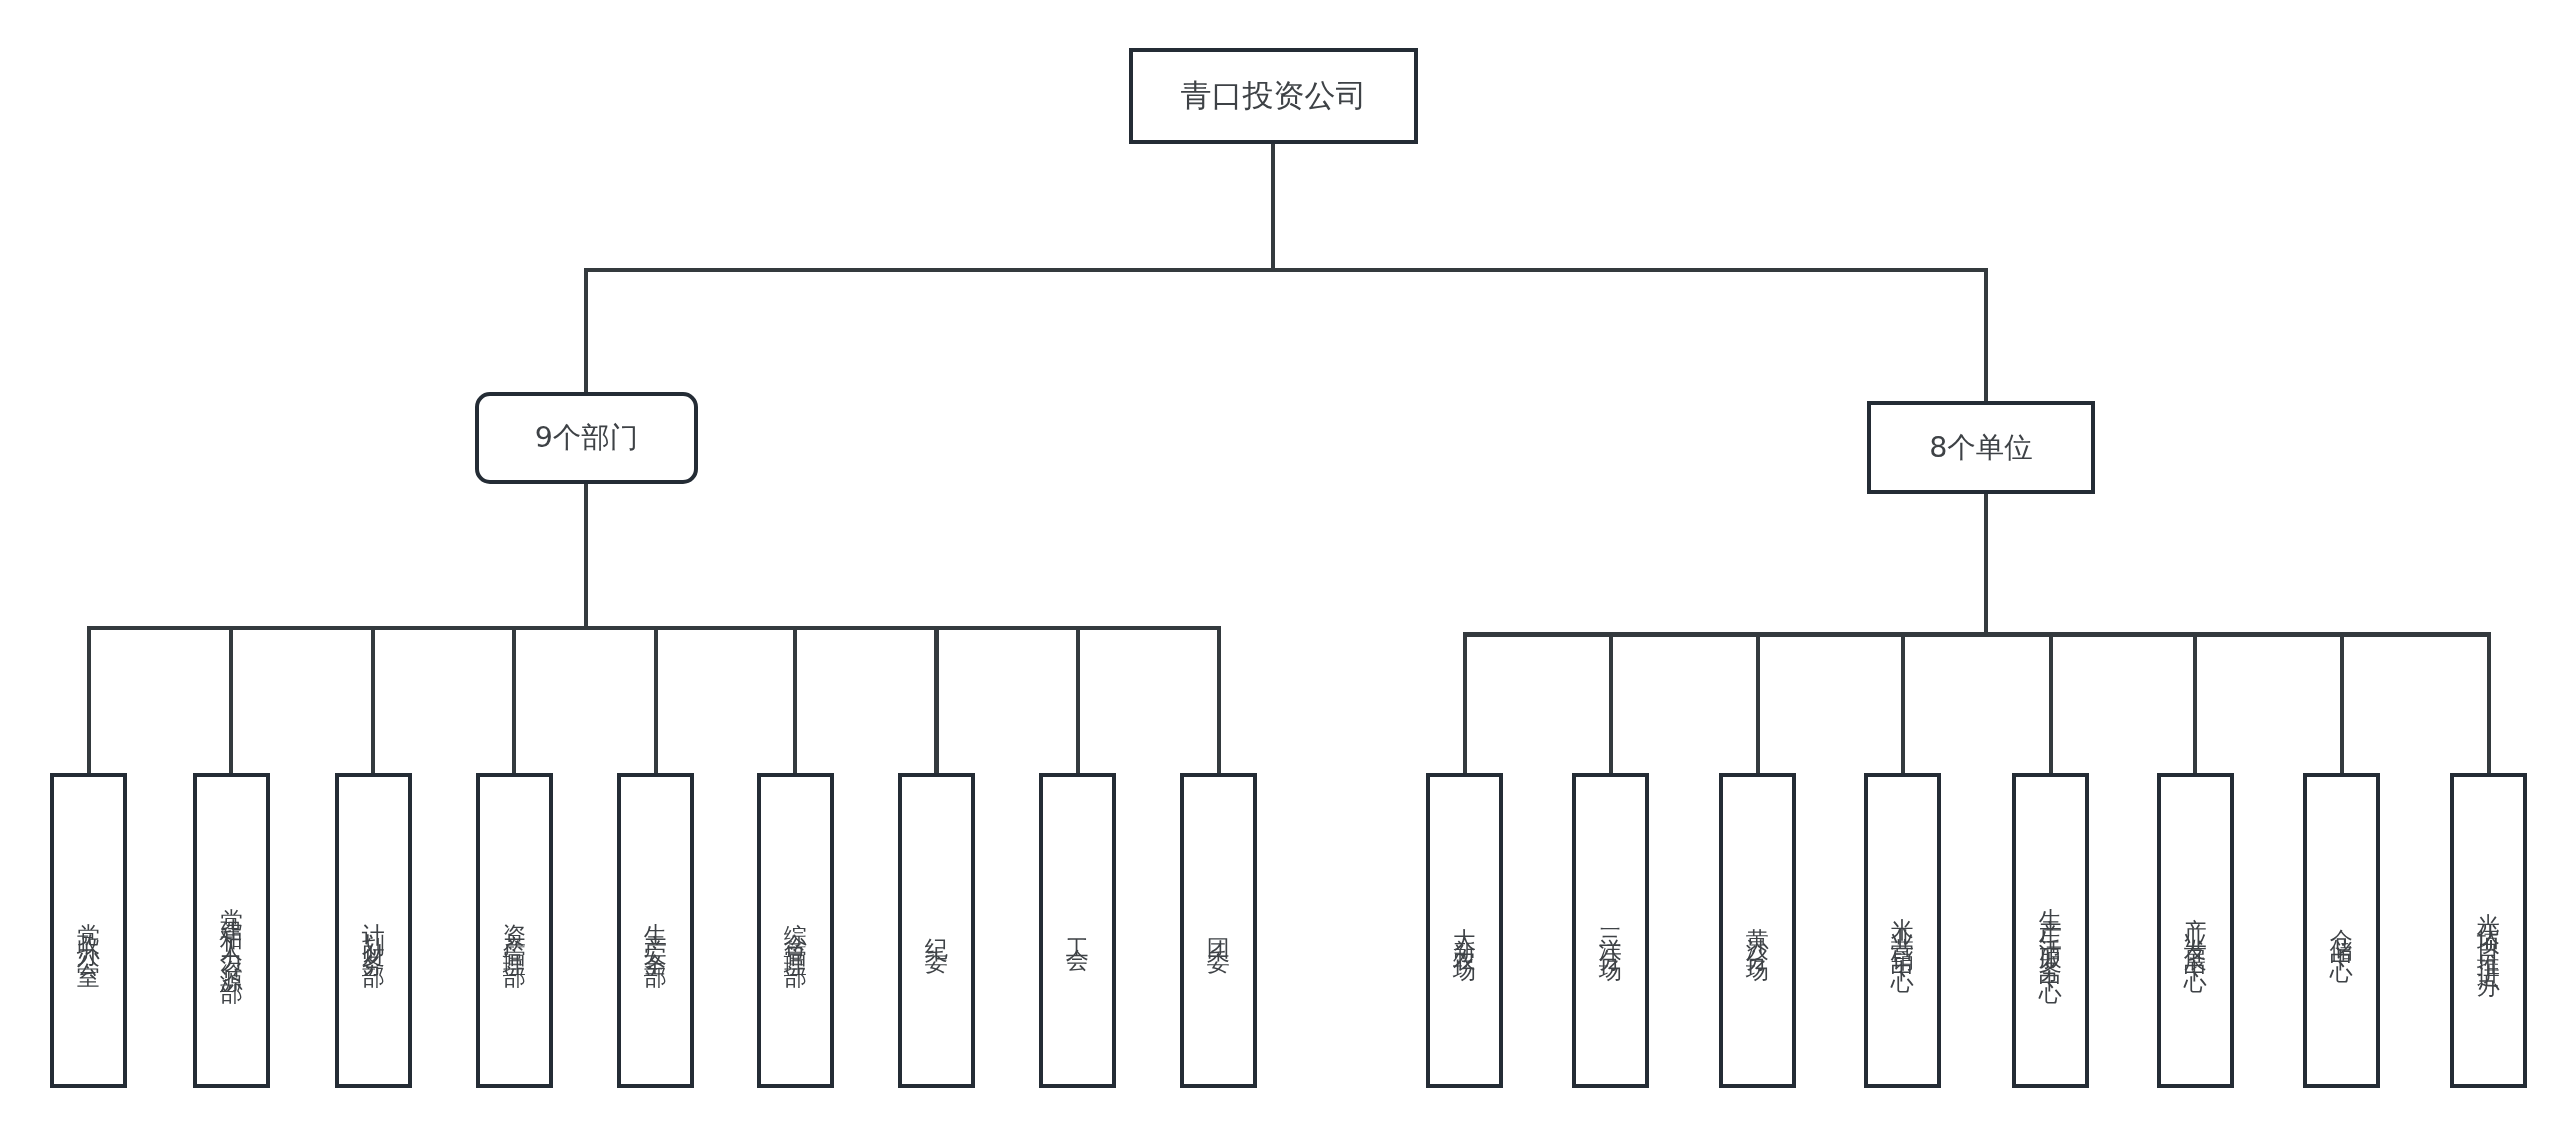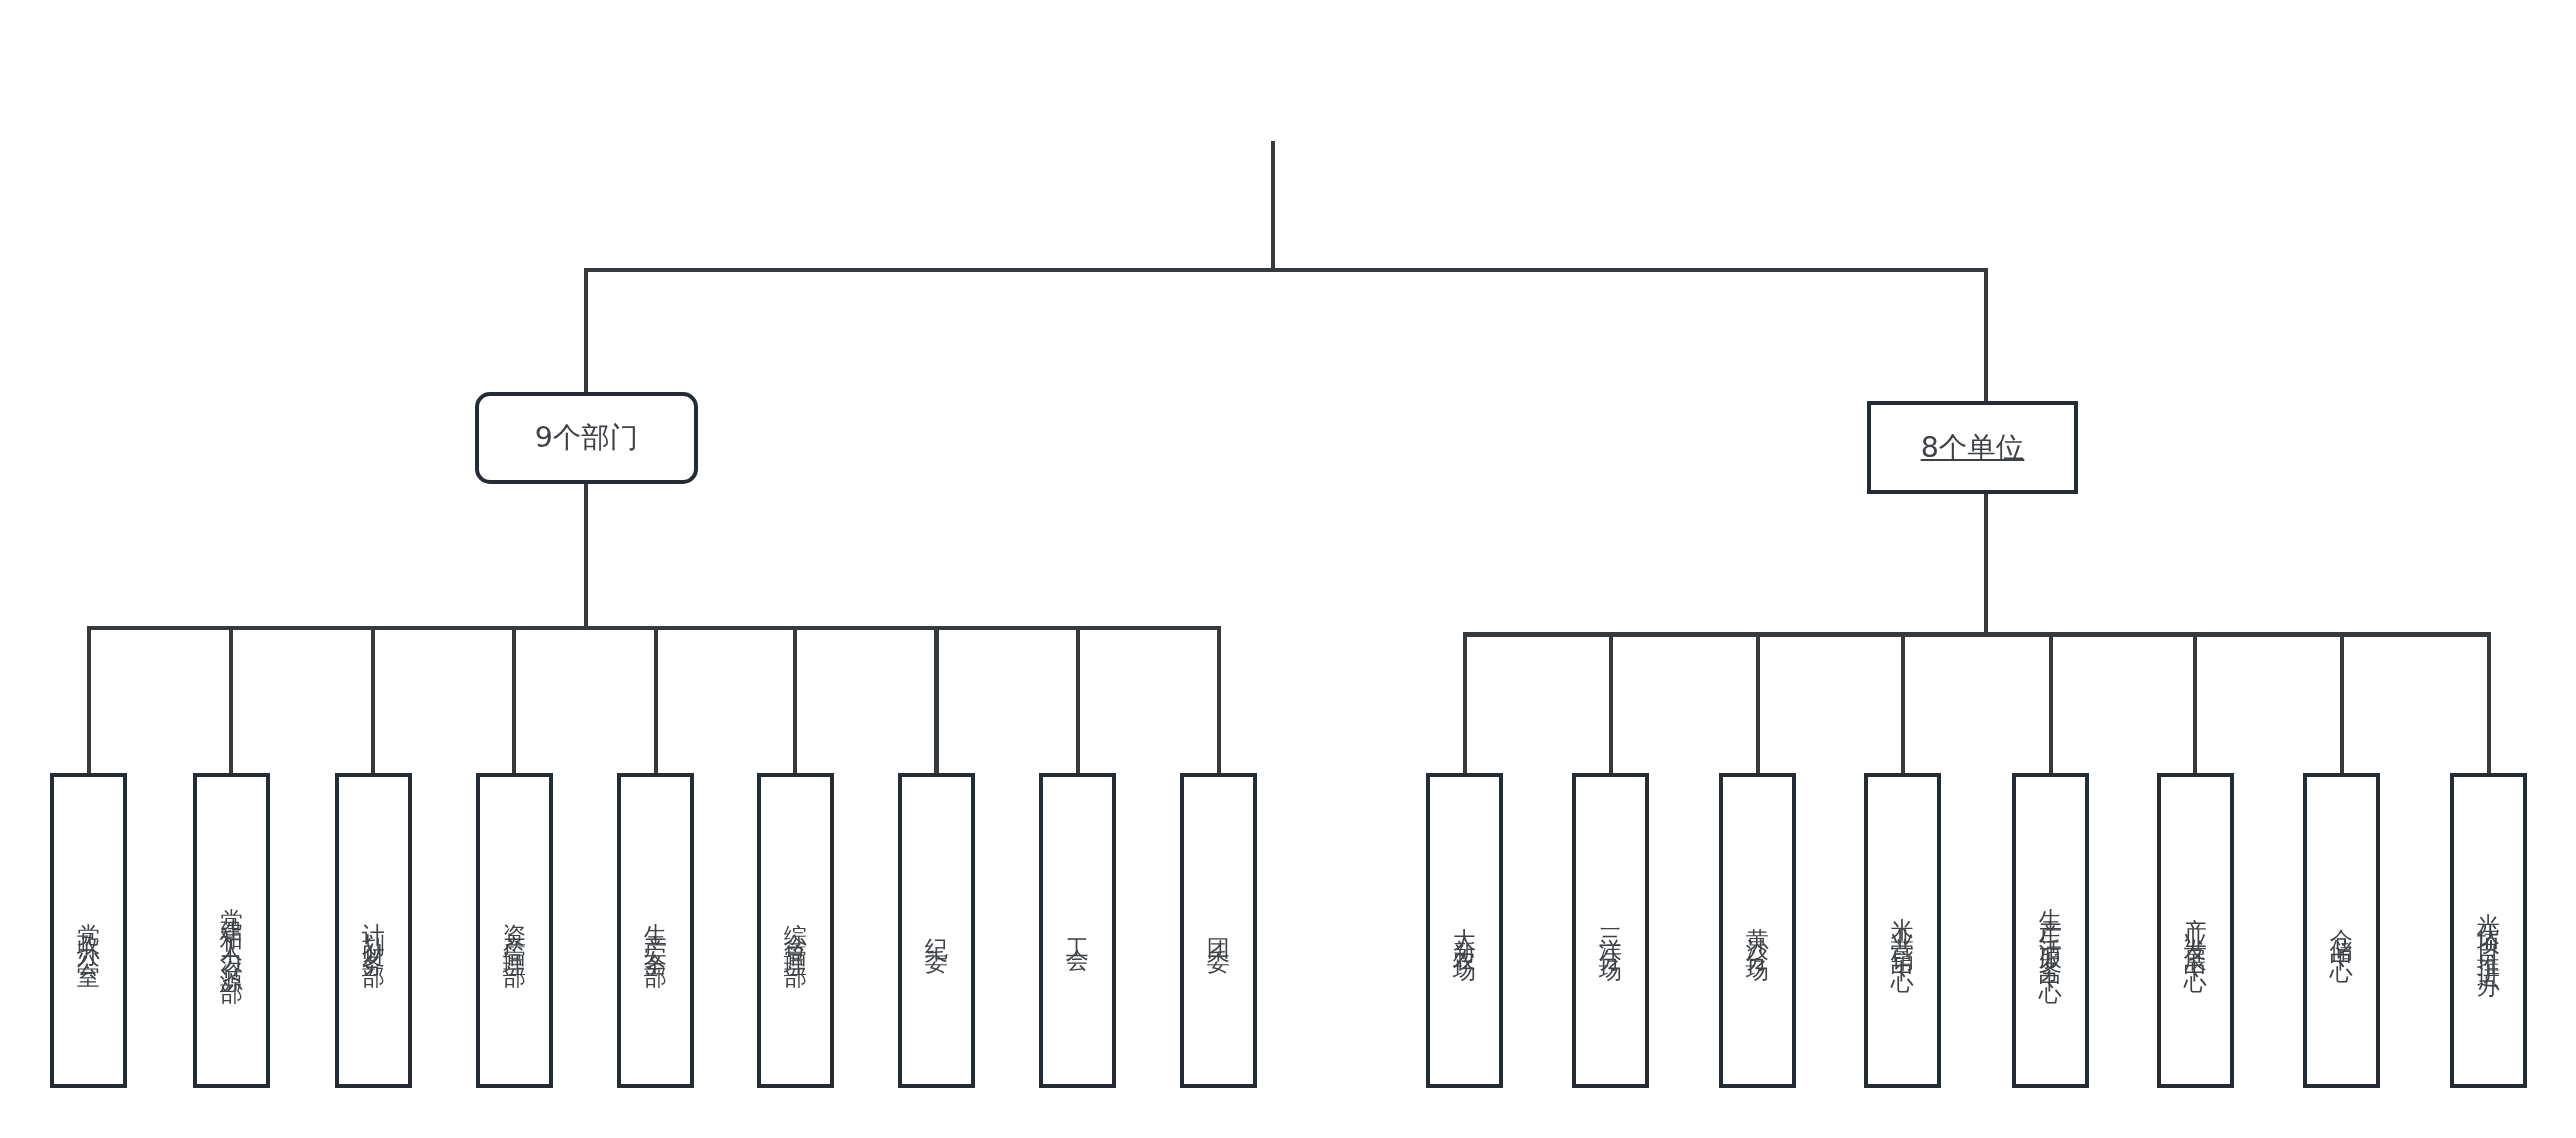--- a/index.html
+++ b/index.html
@@ -32,23 +32,22 @@
     font-size: 31px;
   }
   .node.branch-left {
     left: 475px; top: 392px;
     width: 223px; height: 92px;
     font-size: 28.5px;
     border-radius: 15px;
   }
   .node.branch-right {
     left: 1867px; top: 401px;
-    width: 211px; height: 93px;
+    width: 228px; height: 93px;
     font-size: 28.5px;
-    text-decoration: underline;
   }
   .node.leaf {
     top: 773px;
     width: 77px; height: 315px;
   }
   .hlabel { white-space: nowrap; }
   .vlabel {
     writing-mode: vertical-rl;
     text-orientation: upright;
     font-size: 23px;
@@ -86,20 +85,23 @@
     <path d="M2159 932 L2159 1146"></path>
     <path d="M2374 932 L2374 1146"></path>
     <path d="M2590 932 L2590 1146"></path>
     <path d="M2804 932 L2804 1146"></path>
     <path d="M3022 932 L3022 1146"></path>
     <path d="M3235 932 L3235 1146"></path>
     <path d="M3451 932 L3451 1146"></path>
     <path d="M3668 932 L3668 1146"></path>
   </svg>
 
+  <div class="node root">
+    <span class="hlabel">青口投资公司</span>
+  </div>
 
   <div class="node branch-left">
     <span class="hlabel">9个部门</span>
   </div>
   <div class="node branch-right">
     <span class="hlabel">8个单位</span>
   </div>
 
   <div class="node leaf" style="left:50px">
     <span class="vlabel">党政办公室</span>

